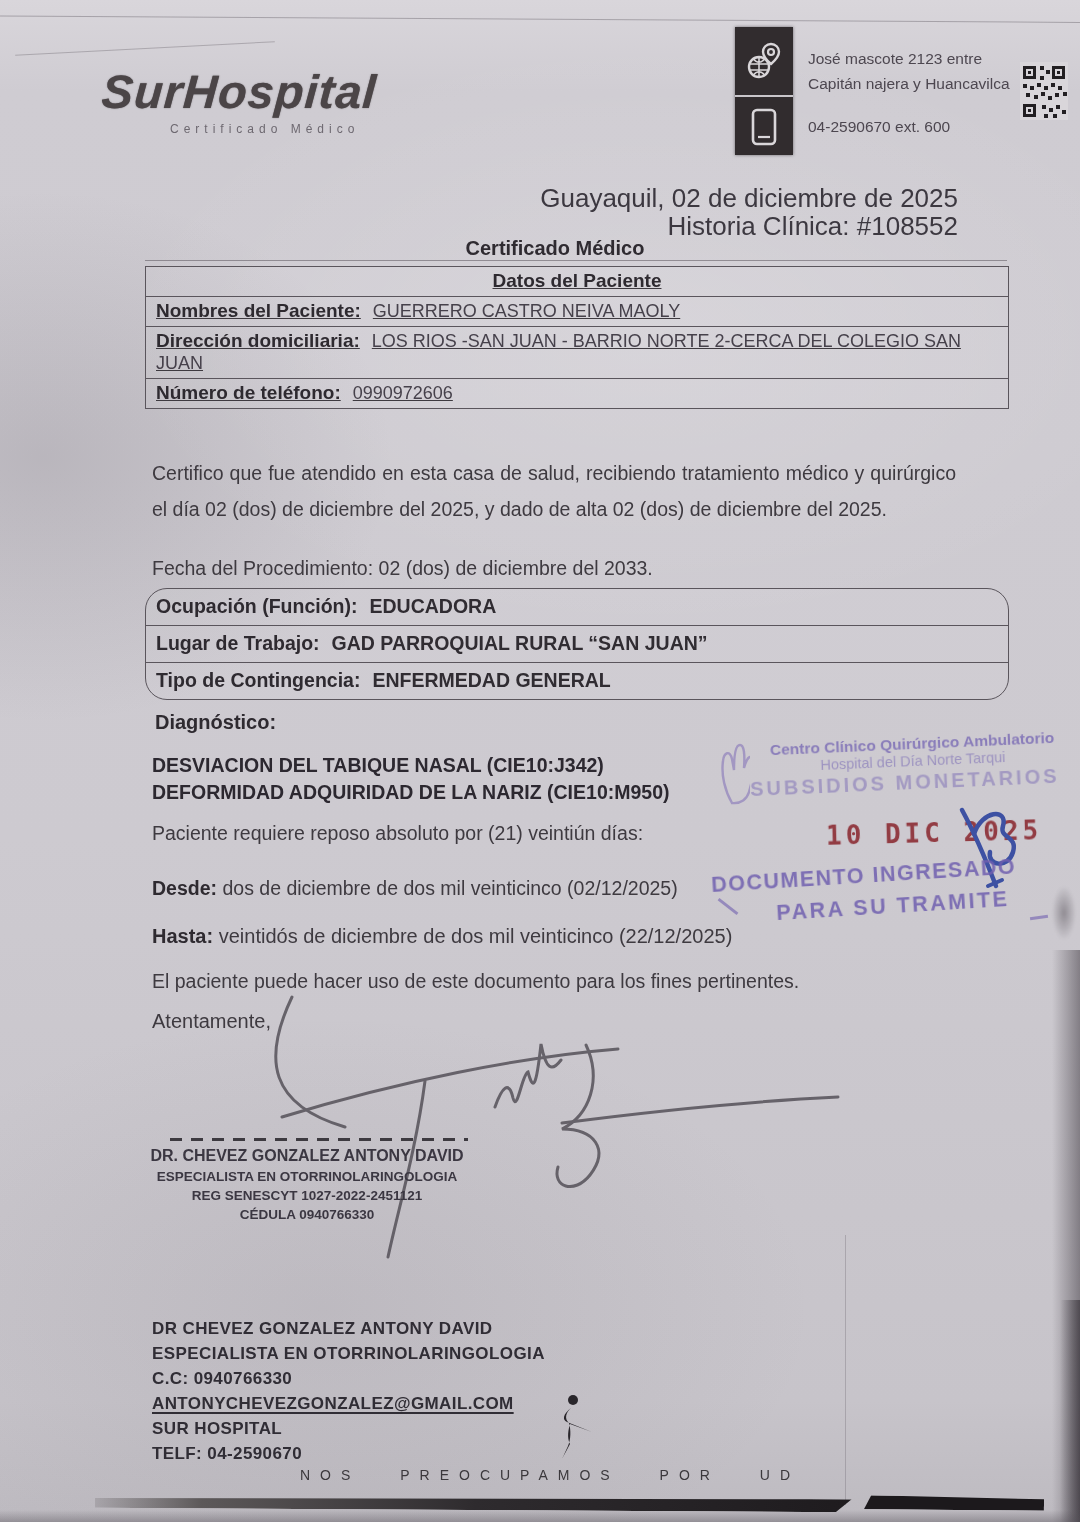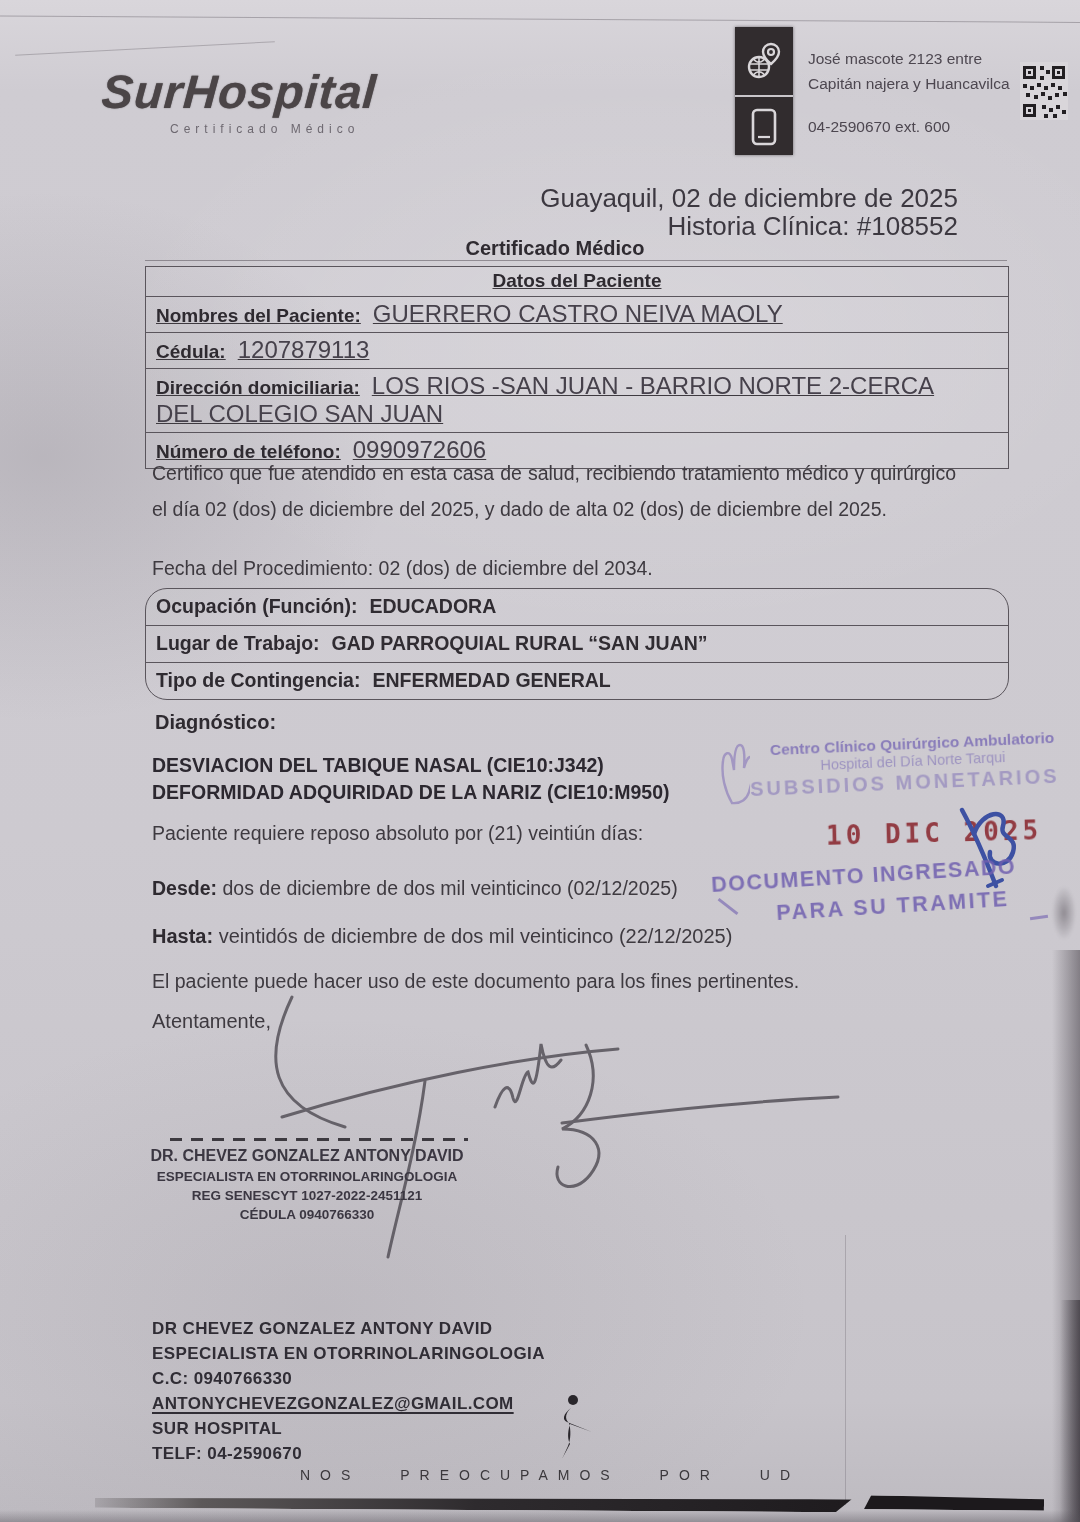--- a/index.html
+++ b/index.html
@@ -31,21 +31,21 @@
   .doc-title{left:295px;top:237px;width:520px;text-align:center;font-size:20px;
              font-weight:bold;color:#2f2b31;}
   
   .tbl{left:145px;width:862px;border:1.6px solid #5a555c;background:rgba(255,255,255,.05);}
   .t1{top:266px;text-decoration:underline;}
   .t1pre{left:145px;top:260px;width:862px;height:1px;background:rgba(80,74,82,.5);}
   .trow{border-top:1.4px solid #5a555c;padding:3px 10px 4px 10px;font-size:19px;}
   .trow:first-child{border-top:none;}
   .thead{text-align:center;font-weight:bold;color:#2e2a30;padding:3px 0 4px 0;}
   .lbl{font-weight:bold;color:#2e2a30;}
-  .val{color:#46414b;font-size:24px;margin-left:12px;}
+  .val{color:#46414b;font-size:18px;margin-left:12px;}
   .dir-cell{padding-right:30px;}
   .t2{top:588px;border-radius:22px;}
   .t2 .trow{padding:6px 10px 7px 10px;font-size:19.5px;}
   .t2 .val{font-weight:bold;color:#302c32;font-size:19.5px;}
   
   .para{left:152px;top:456px;width:804px;font-size:19.5px;line-height:35.5px;
         text-align:justify;color:#3e3a40;}
   .fecha{left:152px;top:557px;font-size:19.5px;color:#3e3a40;}
   .diag-h{left:155px;top:711px;font-size:20px;font-weight:bold;color:#2e2a30;}
   .diag-lines{left:152px;top:752px;font-size:19.5px;font-weight:bold;color:#2c2830;
@@ -178,33 +178,30 @@
     <div>Historia Clínica: #108552</div>
   </div>
   <div class="abs doc-title">Certificado Médico</div>
 
   <div class="abs t1pre"></div>
   <div class="abs tbl t1">
     <div class="trow thead">Datos del Paciente</div>
     <div class="trow">
       <span class="lbl">Nombres del Paciente:</span><span class="val">GUERRERO CASTRO NEIVA MAOLY</span>
     </div>
-    <div class="trow">
-      <span class="lbl">Cédula:</span><span class="val">1207879113</span>
-    </div>
     <div class="trow dir-cell">
       <span class="lbl">Dirección domiciliaria:</span><span class="val">LOS RIOS -SAN JUAN - BARRIO NORTE 2-CERCA DEL COLEGIO SAN JUAN</span>
     </div>
     <div class="trow">
       <span class="lbl">Número de teléfono:</span><span class="val">0990972606</span>
     </div>
   </div>
 
   <div class="abs para">Certifico que fue atendido en esta casa de salud, recibiendo tratamiento médico y quirúrgico el día 02 (dos) de diciembre del 2025, y dado de alta 02 (dos) de diciembre del 2025.</div>
-  <div class="abs fecha">Fecha del Procedimiento: 02 (dos) de diciembre del 2034.</div>
+  <div class="abs fecha">Fecha del Procedimiento: 02 (dos) de diciembre del 2033.</div>
 
   <div class="abs tbl t2">
     <div class="trow">
       <span class="lbl">Ocupación (Función):</span><span class="val">EDUCADORA</span>
     </div>
     <div class="trow">
       <span class="lbl">Lugar de Trabajo:</span><span class="val">GAD PARROQUIAL RURAL  “SAN JUAN”</span>
     </div>
     <div class="trow">
       <span class="lbl">Tipo de Contingencia:</span><span class="val">ENFERMEDAD GENERAL</span>

